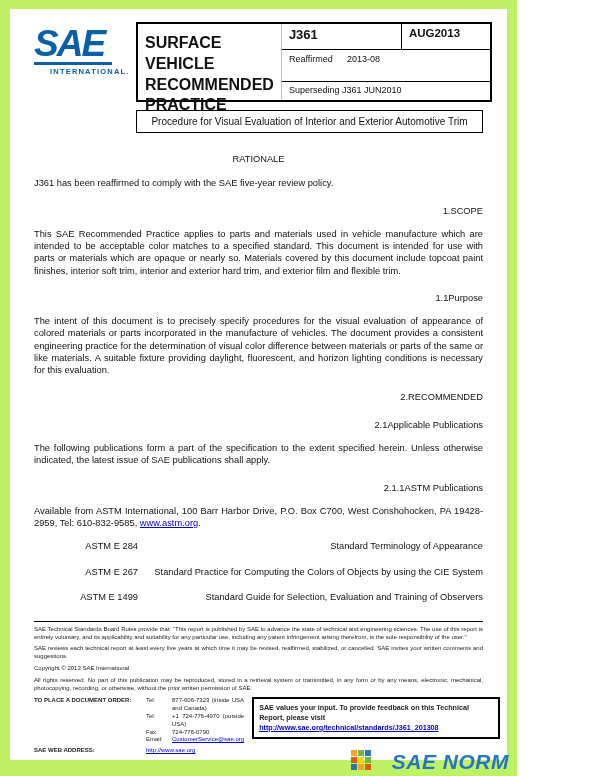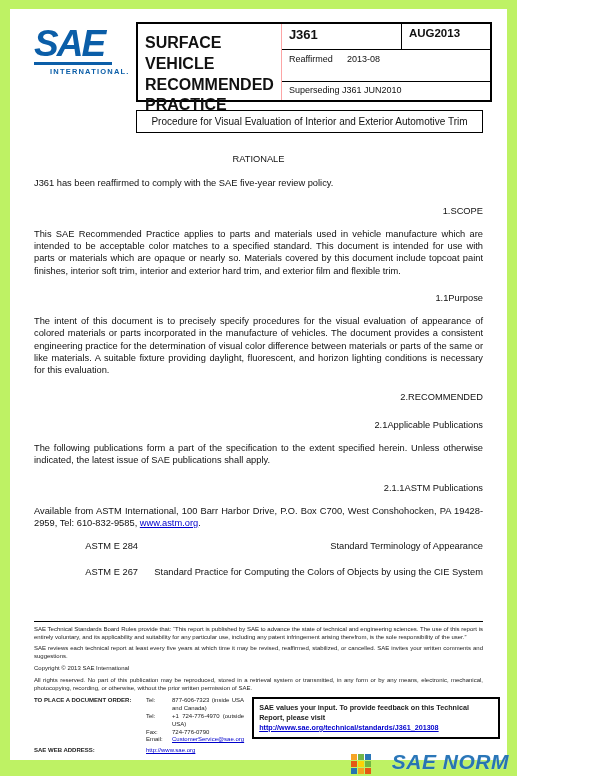--- a/index.html
+++ b/index.html
@@ -112,21 +112,21 @@
     padding:4px 5px;
     font-size:7.2px; font-weight:bold; line-height:1.35;
     text-align:left;
     background:#fff;
   }
   .feedback-box .link { font-weight:bold; }
 
   
   .watermark {
     position:absolute; right:8px; bottom:2px;
-    display:flex; align-items:flex-end; gap:21px;
+    display:flex; align-items:flex-start; gap:21px;
     z-index:5; opacity:0.95;
   }
   .wm-grid {
     display:grid; grid-template-columns:repeat(3,6px);
     grid-auto-rows:6px; gap:1px;
   }
   .wm-grid span { display:block; width:6px; height:6px; }
   .wm-text {
     color:#1F6FB5; font-size:21px; font-weight:bold; font-style:italic;
     letter-spacing:0.5px;
@@ -188,20 +188,24 @@
       </div>
       <p class="para"><span>Available from ASTM International, 100 Barr Harbor Drive, P.O. Box C700, West Conshohocken, PA 19428-2959, Tel: 610-832-9585, </span><a class="inline-link" href="#">www.astm.org</a><span>.</span></p>
 
       <div class="ref-item">
         <span class="ref-code">ASTM E 284</span>
         <span class="ref-title">Standard Terminology of Appearance</span>
       </div>
       <div class="ref-item">
         <span class="ref-code">ASTM E 267</span>
         <span class="ref-title">Standard Practice for Computing the Colors of Objects by using the CIE System</span>
+      </div>
+      <div class="ref-item">
+        <span class="ref-code">ASTM E 1499</span>
+        <span class="ref-title">Standard Guide for Selection, Evaluation and Training of Observers</span>
       </div>
 
     </div>
 
     <div class="footer">
       <p class="fnote">SAE Technical Standards Board Rules provide that: “This report is published by SAE to advance the state of technical and engineering sciences. The use of this report is entirely voluntary, and its applicability and suitability for any particular use, including any patent infringement arising therefrom, is the sole responsibility of the user.”</p>
       <p class="fnote">SAE reviews each technical report at least every five years at which time it may be revised, reaffirmed, stabilized, or cancelled. SAE invites your written comments and suggestions.</p>
       <p class="fnote">Copyright © 2013 SAE International</p>
       <p class="fnote">All rights reserved. No part of this publication may be reproduced, stored in a retrieval system or transmitted, in any form or by any means, electronic, mechanical, photocopying, recording, or otherwise, without the prior written permission of SAE.</p>
 

